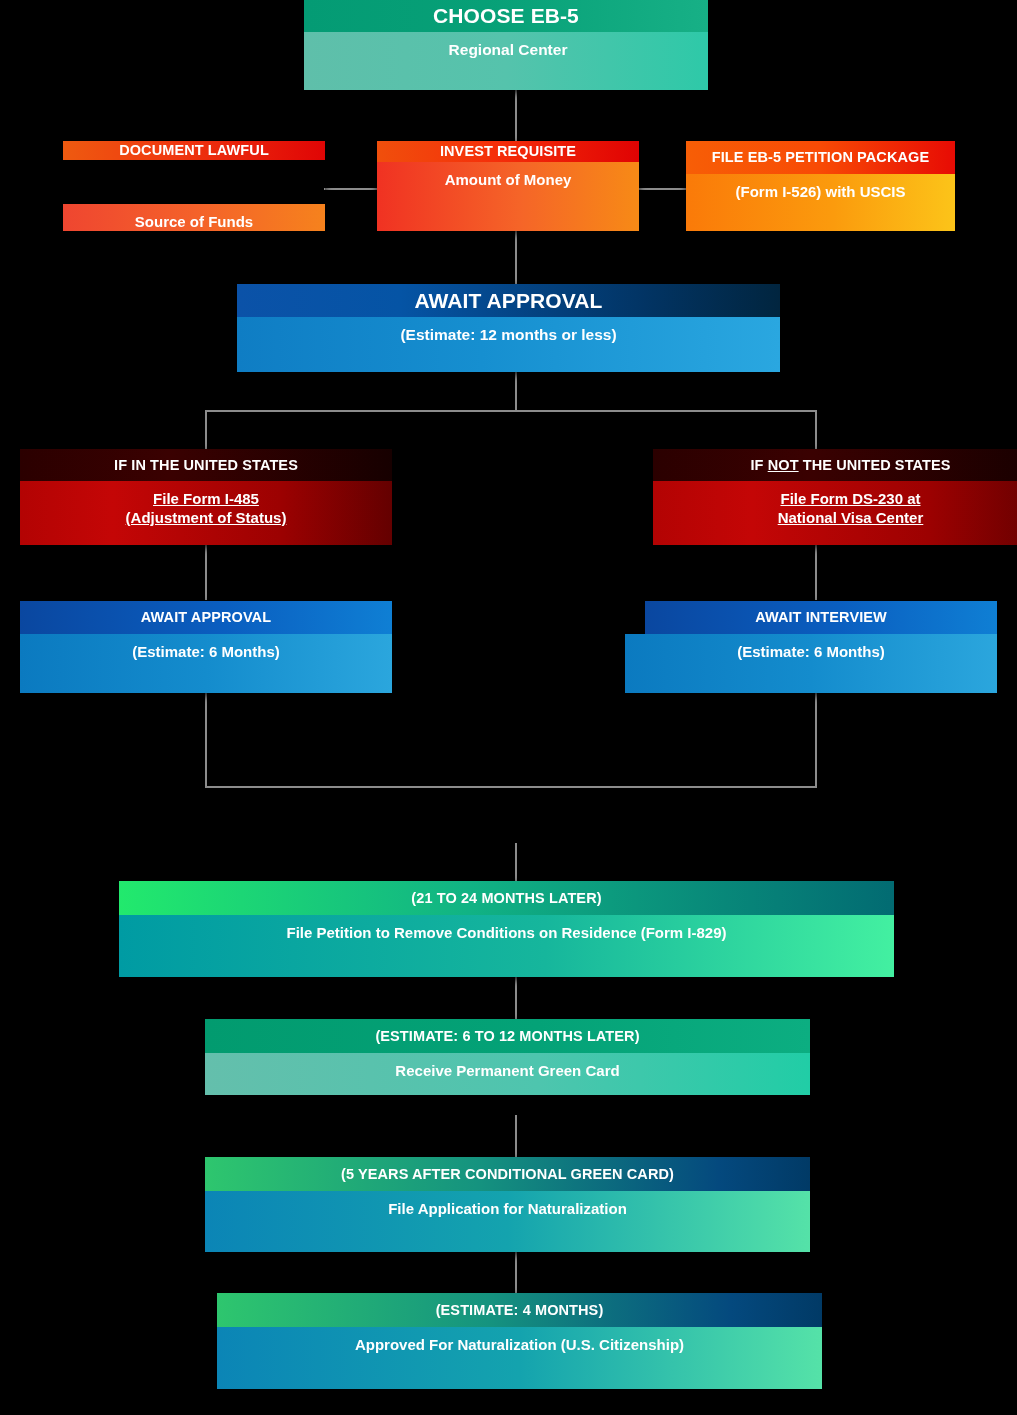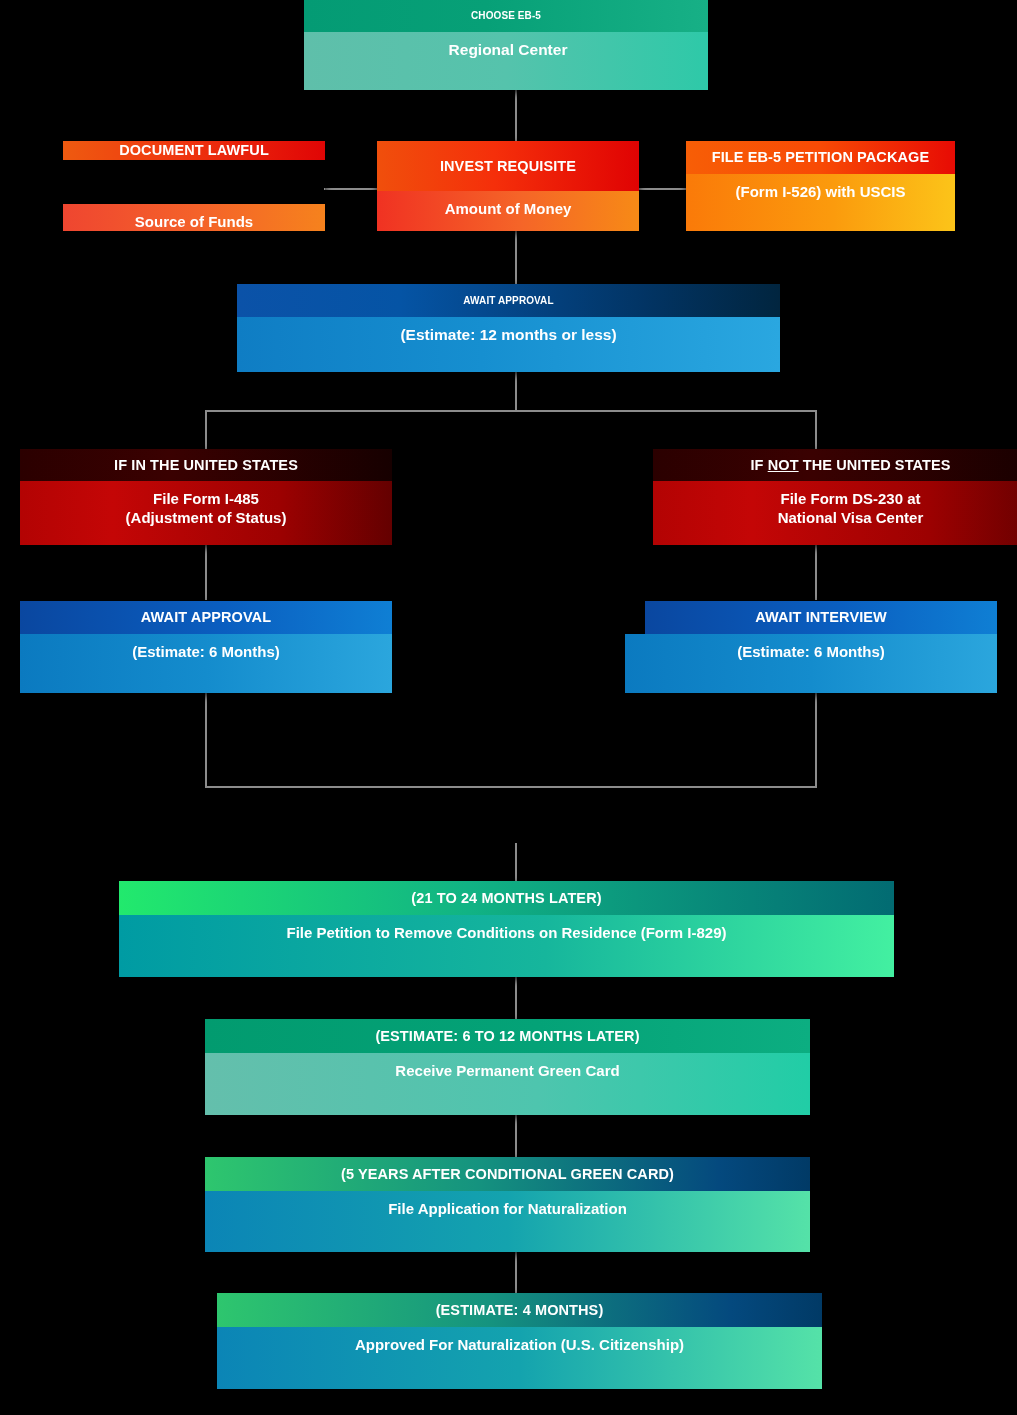--- a/index.html
+++ b/index.html
@@ -54,21 +54,21 @@
     color: #ffffff;
     font-weight: bold;
     line-height: 1.22;
     padding: 9px 10px 0 10px;
   }
   .node .bdy.two-line { line-height: 1.25; }
 
   
   .f14 .hdr { font-size: 14.5px; }
   .f14 .bdy { font-size: 15px; }
-  .f15 .hdr { font-size: 10px; }
+  .f15 .hdr { font-size: 21px; }
   .f15 .bdy { font-size: 15.5px; }
 
   
 
   
   .t-green .hdr {
     background: linear-gradient(to right, #049b74 0%, #07a077 45%, #17b086 100%);
   }
   .t-green .bdy {
     background: linear-gradient(to right, #5fbfaa 0%, #55c3ac 50%, #2ec9a8 100%);
@@ -110,20 +110,21 @@
   .t-blue2 .bdy {
     background: linear-gradient(to right, #0b7ac0 0%, #148ccd 50%, #2ba6dd 100%);
   }
 
   
   .t-red .hdr {
     background: linear-gradient(to right, #2b0000 0%, #3a0101 40%, #170000 100%);
   }
   .t-red .bdy {
     background: linear-gradient(to right, #b30303 0%, #c40606 25%, #9c0101 70%, #640000 100%);
+    text-decoration: underline;
   }
 
   
   .t-green2 .hdr {
     background: linear-gradient(to right, #039470 0%, #05a177 55%, #12ae84 100%);
   }
   .t-green2 .bdy {
     background: linear-gradient(to right, #63bfab 0%, #4ec3ab 55%, #1fcca4 100%);
   }
 
@@ -186,21 +187,21 @@
     <div class="hdr" style="height:32px;">CHOOSE EB-5</div>
     <div class="bdy">Regional Center</div>
   </div>
 
   <div class="node t-orange f14" style="left:63px; top:141px; width:262px; height:90px;">
     <div class="hdr" style="height:33px;">DOCUMENT LAWFUL</div>
     <div class="bdy">Source of Funds</div>
   </div>
 
   <div class="node t-orange2 f14" style="left:377px; top:141px; width:262px; height:90px;">
-    <div class="hdr" style="height:50px;">INVEST REQUISITE</div>
+    <div class="hdr" style="height:21px;">INVEST REQUISITE</div>
     <div class="bdy">Amount of Money</div>
   </div>
 
   <div class="node t-orange3 f14" style="left:686px; top:141px; width:269px; height:90px;">
     <div class="hdr" style="height:33px;">FILE EB-5 PETITION PACKAGE</div>
     <div class="bdy">(Form I-526) with USCIS</div>
   </div>
 
   <div class="node t-blue f15" style="left:237px; top:284px; width:543px; height:88px;">
     <div class="hdr" style="height:33px;">AWAIT APPROVAL</div>
@@ -238,21 +239,21 @@
     <div class="hdr" style="height:33px;margin-left:20px;">AWAIT INTERVIEW</div>
     <div class="bdy">(Estimate: 6 Months)</div>
   </div>
 
 
   <div class="node t-gt f14" style="left:119px; top:881px; width:775px; height:96px;">
     <div class="hdr" style="height:34px;">(21 TO 24 MONTHS LATER)</div>
     <div class="bdy">File Petition to Remove Conditions on Residence (Form I-829)</div>
   </div>
 
-  <div class="node t-g3 f14" style="left:205px; top:1019px; width:605px; height:96px;">
+  <div class="node t-g3 f14" style="left:205px; top:1019px; width:605px; height:76px;">
     <div class="hdr" style="height:34px;">(ESTIMATE: 6 TO 12 MONTHS LATER)</div>
     <div class="bdy">Receive Permanent Green Card</div>
   </div>
 
   <div class="node t-gb f14" style="left:205px; top:1157px; width:605px; height:95px;">
     <div class="hdr" style="height:34px;">(5 YEARS AFTER CONDITIONAL GREEN CARD)</div>
     <div class="bdy">File Application for Naturalization</div>
   </div>
 
   <div class="node t-gb f14" style="left:217px; top:1293px; width:605px; height:96px;">

